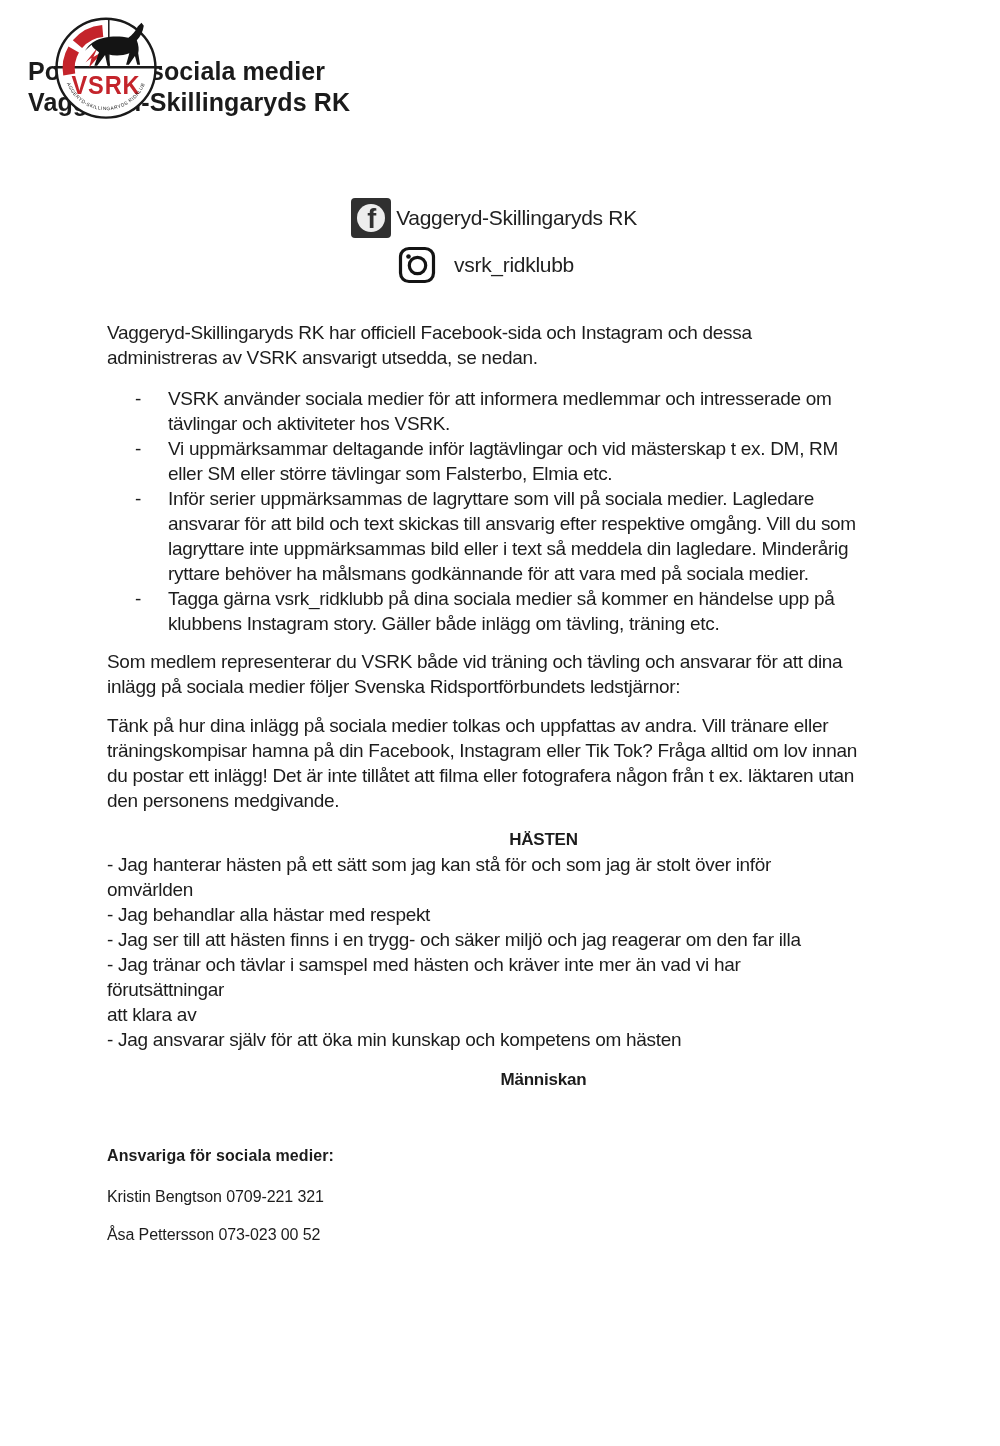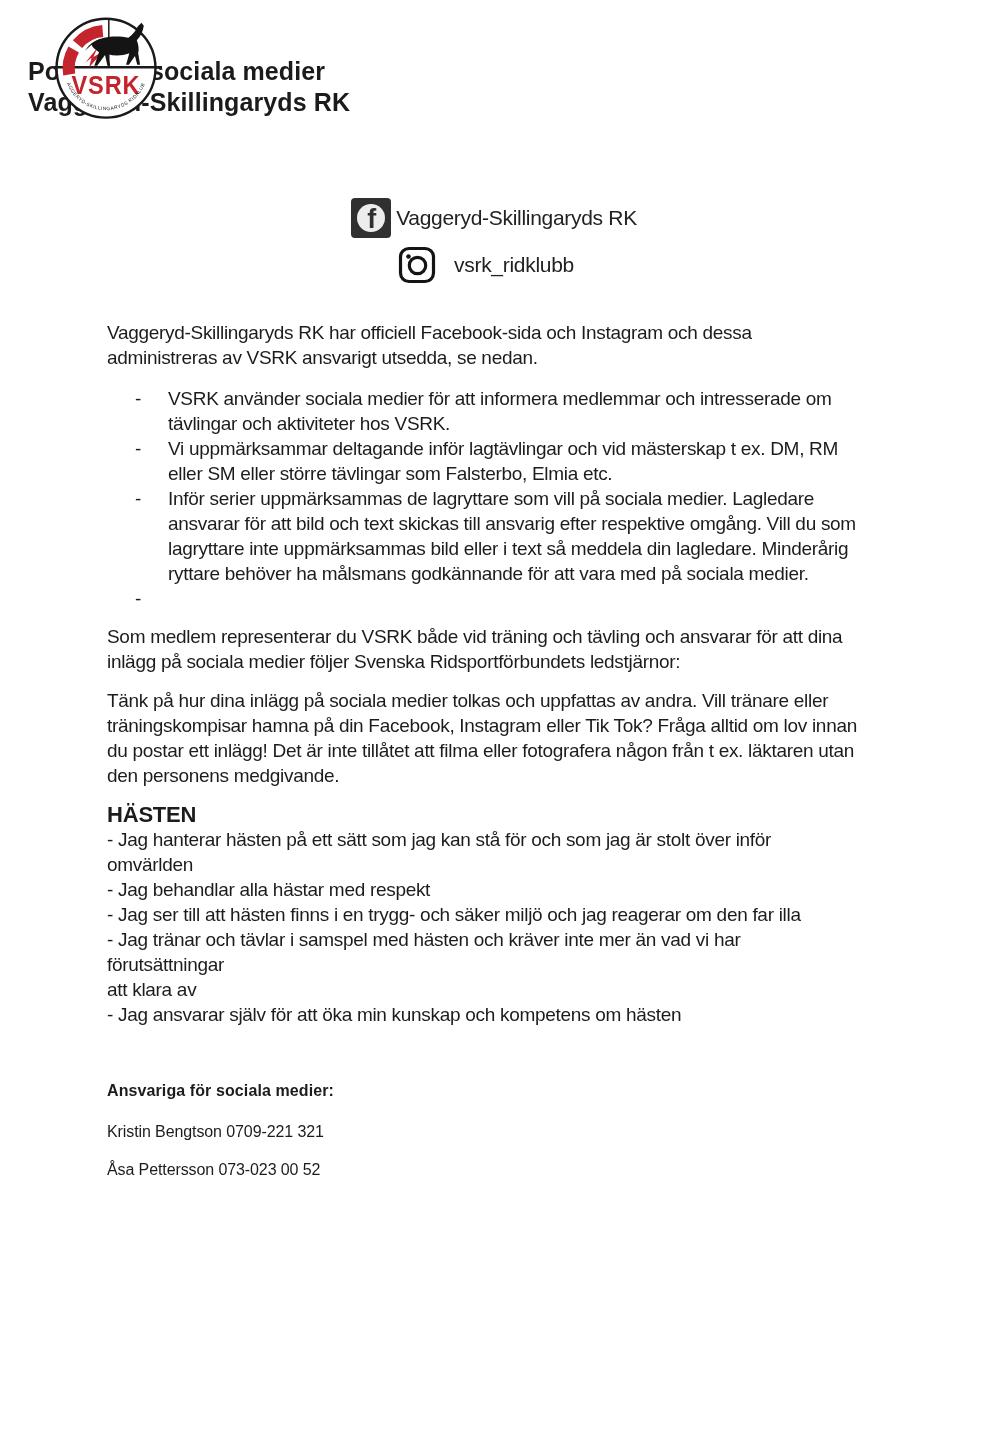--- a/index.html
+++ b/index.html
@@ -51,21 +51,21 @@
   }
   .intro { margin-top: 36px; }
   .bullets { margin-top: 16px; }
   .bullet { display: flex; }
   .bullet-marker { width: 33px; margin-left: 28px; flex: none; font-size: 19px; line-height: 25px; }
   .para-consider { margin-top: 14px; }
   .para-member { margin-top: 13px; }
   .section-horse { margin-top: 14px; }
   .section-human { margin-top: 15px; }
   .section-heading {
-    font-size: 22px; line-height: 25px; font-weight: bold; letter-spacing: -0.2px;
+    font-size: 17px; line-height: 25px; font-weight: bold; letter-spacing: -0.2px; text-align: center;
   }
   
   .contact { margin-top: 51px; }
   .contact-heading { font-size: 16px; font-weight: bold; line-height: 26px; letter-spacing: 0.1px; }
   .contact-lines { margin-top: 9px; font-size: 16px; line-height: 38px; white-space: pre-line; letter-spacing: -0.1px; }
 </style>
 </head>
 <body>
 
 <div class="page">
@@ -152,20 +152,22 @@
       </div>
       <div class="bullet">
         <span class="bullet-marker">-</span>
         <div class="bodytext">Inför serier uppmärksammas de lagryttare som vill på sociala medier. Lagledare
 ansvarar för att bild och text skickas till ansvarig efter respektive omgång. Vill du som
 lagryttare inte uppmärksammas bild eller i text så meddela din lagledare. Minderårig
 ryttare behöver ha målsmans godkännande för att vara med på sociala medier.</div>
       </div>
       <div class="bullet">
         <span class="bullet-marker">-</span>
+        <div class="bodytext">Tagga gärna vsrk_ridklubb på dina sociala medier så kommer en händelse upp på
+klubbens Instagram story. Gäller både inlägg om tävling, träning etc.</div>
       </div>
     </div>
 
     <div class="bodytext para-member">Som medlem representerar du VSRK både vid träning och tävling och ansvarar för att dina
 inlägg på sociala medier följer Svenska Ridsportförbundets ledstjärnor:</div>
 
     <div class="bodytext para-consider">Tänk på hur dina inlägg på sociala medier tolkas och uppfattas av andra. Vill tränare eller
 träningskompisar hamna på din Facebook, Instagram eller Tik Tok? Fråga alltid om lov innan
 du postar ett inlägg! Det är inte tillåtet att filma eller fotografera någon från t ex. läktaren utan
 den personens medgivande.</div>
@@ -176,20 +178,21 @@
 omvärlden
 - Jag behandlar alla hästar med respekt
 - Jag ser till att hästen finns i en trygg- och säker miljö och jag reagerar om den far illa
 - Jag tränar och tävlar i samspel med hästen och kräver inte mer än vad vi har
 förutsättningar
 att klara av
 - Jag ansvarar själv för att öka min kunskap och kompetens om hästen</div>
     </div>
 
     <div class="section-human">
+      <div class="section-heading">Människan</div>
     </div>
 
     <div class="contact">
       <div class="contact-heading">Ansvariga för sociala medier:</div>
       <div class="contact-lines">Kristin Bengtson 0709-221 321
 Åsa Pettersson 073-023 00 52</div>
     </div>
 
   </div>
 </div>

